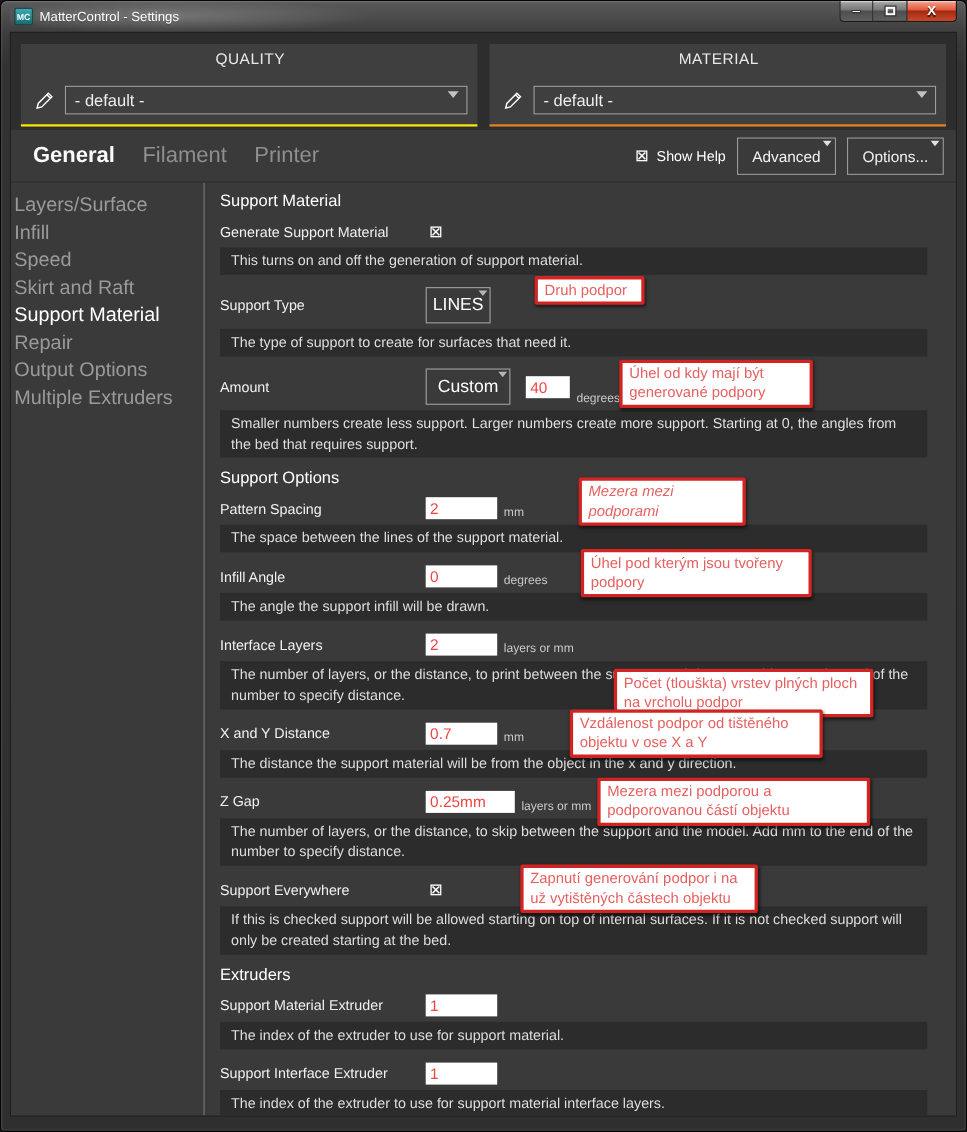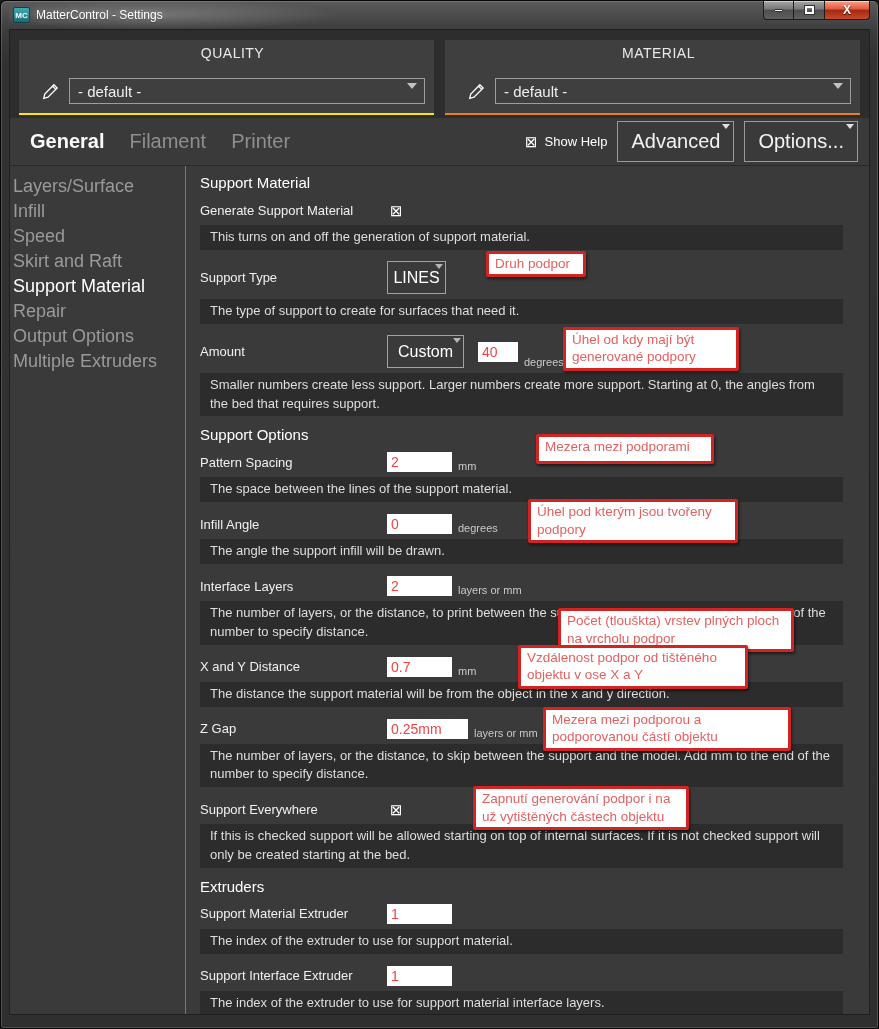--- a/index.html
+++ b/index.html
@@ -26,38 +26,38 @@
     background:linear-gradient(180deg,#f6a08a,#e2593c 45%,#a22a10 50%,#c7492a);}
   .glyph-min{width:9px;height:3px;background:#fff;border:1px solid #333;border-radius:1px;}
   .glyph-max{width:9px;height:8px;border:2px solid #fff;outline:1px solid #333;background:transparent;}
   .glyph-close{color:#fff;font-size:12px;font-weight:bold;text-shadow:0 1px 1px #3a0d02;line-height:1;}
 
   
   .client{height:986px;background:#2d2d2d;border:1px solid #1f1f1f;display:flex;flex-direction:column;}
 
   
   .preset-strip{display:flex;gap:11px;padding:10px 9px 3px 9px;background:#2d2d2d;}
-  .preset-panel{flex:1;background:#3f3f3f;padding:5px 9px 9px 21px;border-bottom:2px solid #ffe800;}
+  .preset-panel{flex:1;background:#3f3f3f;padding:5px 9px 9px 11px;border-bottom:2px solid #ffe800;}
   .preset-head{text-align:center;color:#e9e9e9;font-size:14px;letter-spacing:.5px;margin-bottom:7px;}
   .preset-row{display:flex;align-items:center;gap:9px;margin-top:17px;}
   .pencil{width:20px;height:20px;display:flex;align-items:center;justify-content:center;cursor:pointer;}
   .preset-dd{flex:1;height:26px;border:1px solid #9d9d9d;background:#3f3f3f;color:#eee;font-size:15px;
     display:flex;align-items:center;padding:0 8px;position:relative;cursor:pointer;}
   .preset-dd .caret{position:absolute;right:7px;top:4px;}
   .caret{width:0;height:0;border-left:5px solid transparent;border-right:5px solid transparent;border-top:6px solid #c2c2c2;}
   .caret.small{border-left-width:4px;border-right-width:4px;border-top-width:5px;}
 
   
   .tabrow{height:48px;display:flex;align-items:center;background:#3a3a3a;padding:0 11px 0 20px;border-bottom:1px solid #2a2a2a;}
   .tab{font-size:20px;color:#8f8f8f;margin-right:25px;cursor:pointer;}
   .tab.active{color:#fafafa;font-weight:bold;}
   .tab-right{margin-left:auto;display:flex;align-items:center;gap:10px;}
   .showhelp{display:flex;align-items:center;gap:7px;color:#fff;font-size:13px;cursor:pointer;}
   .cb-glyph{color:#fff;font-size:15px;line-height:1;}
-  .toolbtn{position:relative;border:1px solid #9a9a9a;background:#3a3a3a;color:#f2f2f2;font-size:20px;
+  .toolbtn{position:relative;border:1px solid #9a9a9a;background:#3a3a3a;color:#f2f2f2;font-size:14px;
     padding:8px 13px 8px 13px;cursor:pointer;}
   .toolbtn .caret{position:absolute;top:2px;right:3px;border-top-color:#e0e0e0;}
 
   
   .bodyarea{flex:1;display:flex;background:#3a3a3a;overflow:hidden;}
   .sidebar{width:176px;padding:8px 0 0 3px;border-right:1px solid #787878;}
   .side-item{font-size:18px;color:#9a9a9a;line-height:25px;cursor:pointer;white-space:nowrap;}
   .side-item.selected{color:#fff;}
   .content{flex:1;padding:6px 4px 0 14px;position:relative;}
 
@@ -190,21 +190,21 @@
             <input class="num-input" type="text" value="40" style="width: 40px;">
             <span class="units">degrees</span>
             <div class="annotation" style="left: 363px; top: -7px; width: 176px;">Úhel od kdy mají být generované podpory</div>
           </div>
           <div class="help-bar">Smaller numbers create less support. Larger numbers create more support. Starting at 0, the angles from the bed that requires support.</div>
           <div class="section-title">Support Options</div>
           <div class="setting-row">
             <span class="row-label">Pattern Spacing</span>
             <input class="num-input" type="text" value="2" style="width: 65px;">
             <span class="units">mm</span>
-            <div class="annotation" style="left: 336px; top: -16px; width: 178px; min-height: 30px;">Mezera mezi podporami</div>
+            <div class="annotation" style="left: 326px; top: -16px; width: 152px; min-height: 30px; font-style: italic;">Mezera mezi podporami</div>
           </div>
           <div class="help-bar">The space between the lines of the support material.</div>
           <div class="setting-row">
             <span class="row-label">Infill Angle</span>
             <input class="num-input" type="text" value="0" style="width: 65px;">
             <span class="units">degrees</span>
             <div class="annotation" style="left: 328px; top: -13px; width: 210px;">Úhel pod kterým jsou tvořeny podpory</div>
           </div>
           <div class="help-bar">The angle the support infill will be drawn.</div>
           <div class="setting-row">

